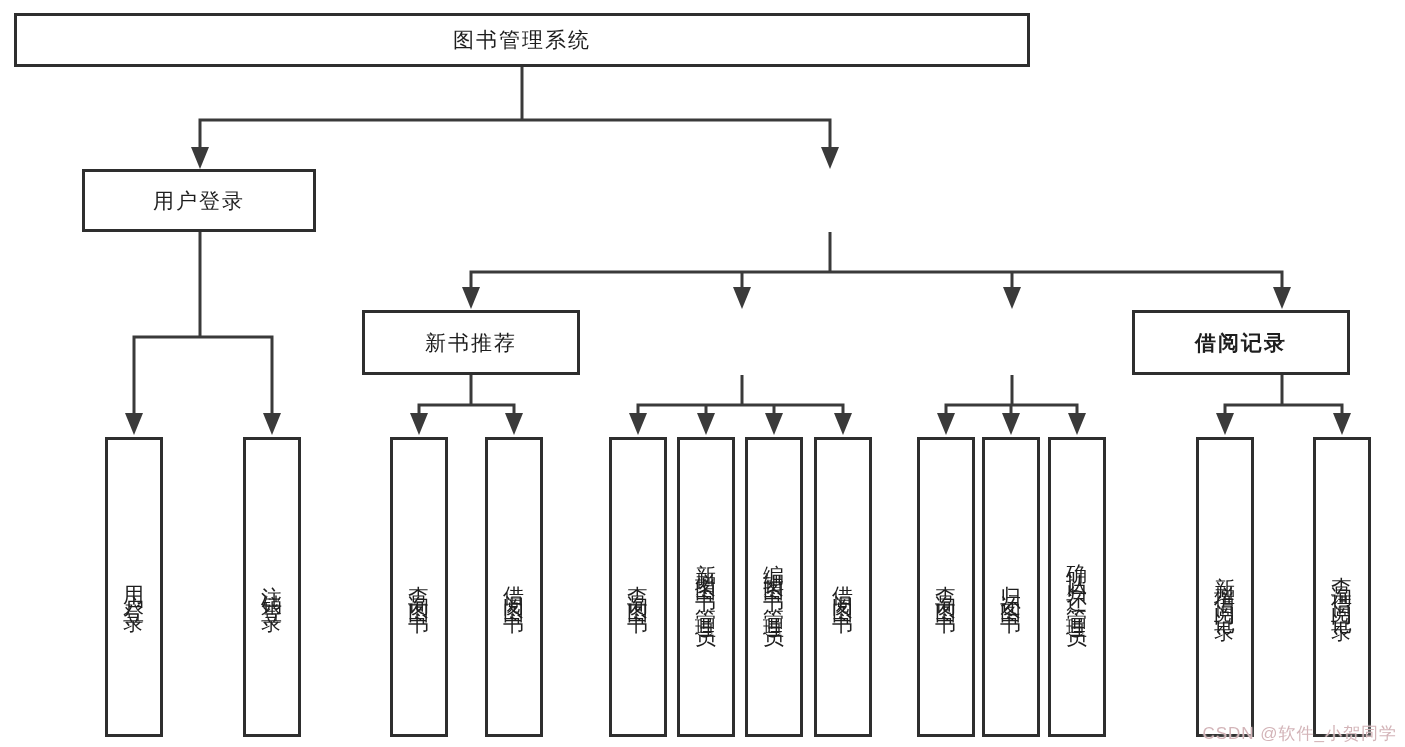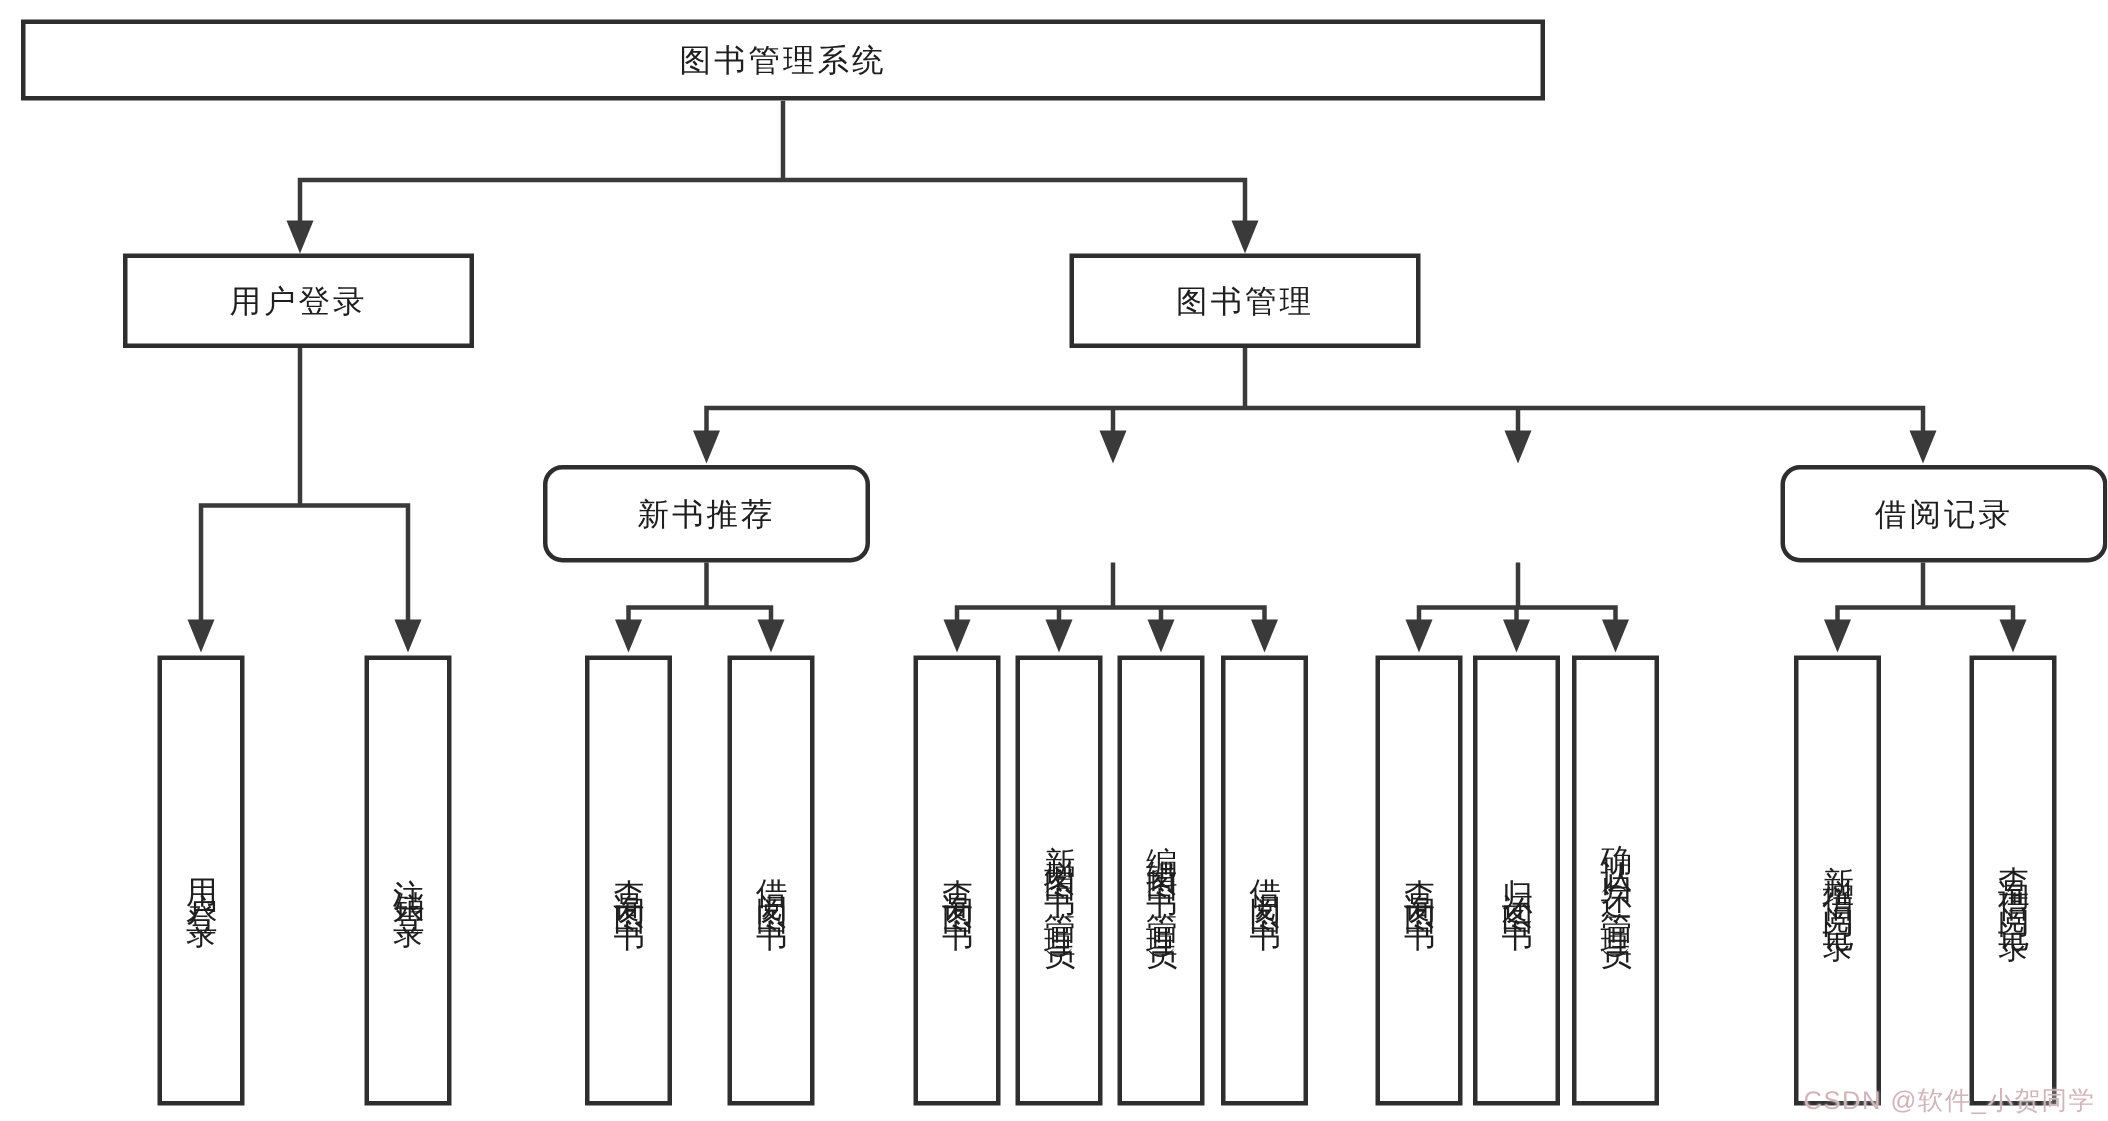--- a/index.html
+++ b/index.html
@@ -33,23 +33,23 @@
     writing-mode: vertical-rl;
     text-orientation: mixed;
     letter-spacing: 9px;
     line-height: 1;
     white-space: nowrap;
   }
   
   .n-root { left: 14px;  top: 13px;  width: 1016px; height: 54px; }
   .n-l2a  { left: 82px;  top: 169px; width: 234px;  height: 63px; }
   .n-l2b  { left: 713px; top: 169px; width: 234px;  height: 63px; }
-  .n-l3   { top: 310px; width: 218px; height: 65px; border-radius: 13px; }
+  .n-l3   { top: 310px; width: 218px; height: 65px; }
   .n-l3a  { left: 362px; }  .n-l3b { left: 633px; }
-  .n-l3c  { left: 903px; }  .n-l3d { left: 1187px; }
+  .n-l3c  { left: 903px; }  .n-l3d { left: 1132px; font-weight: bold; }
   .n-l4   { top: 437px; width: 58px; height: 300px; }
   .x1  { left: 105px; }  .x2  { left: 243px; }
   .x3  { left: 390px; }  .x4  { left: 485px; }
   .x5  { left: 609px; }  .x6  { left: 677px; }
   .x7  { left: 745px; }  .x8  { left: 814px; }
   .x9  { left: 917px; }  .x10 { left: 982px; }
   .x11 { left: 1048px; } .x12 { left: 1196px; }
   .x13 { left: 1313px; }
   .watermark {
     position: absolute;
@@ -111,23 +111,20 @@
     </g>
   </svg>
 
   <div class="box n-root">
     <span>图书管理系统</span>
   </div>
 
   <div class="box n-l2a">
     <span>用户登录</span>
   </div>
-  <div class="box n-l2b">
-    <span>图书管理</span>
-  </div>
 
   <div class="box n-l3 n-l3a">
     <span>新书推荐</span>
   </div>
   <div class="box n-l3 n-l3d">
     <span>借阅记录</span>
   </div>
 
   <div class="box vbox n-l4 x1">
     <span class="vtext">用户登录</span>

